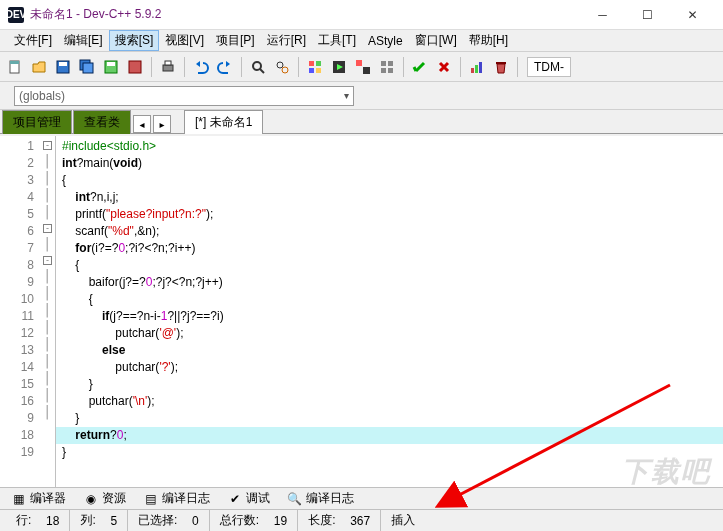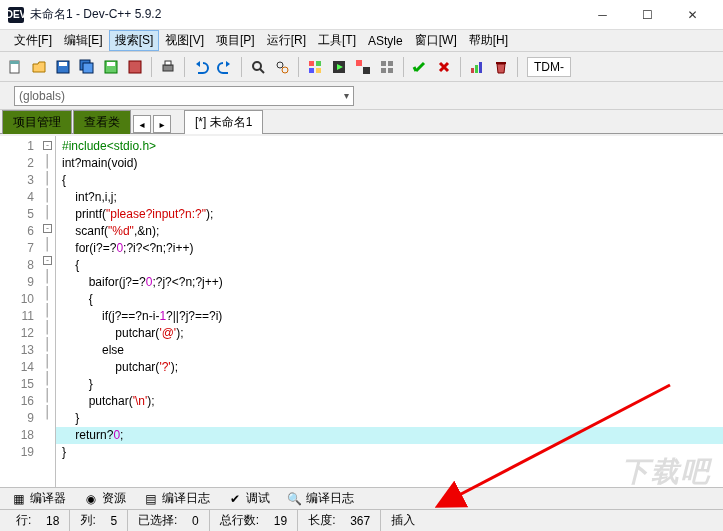--- a/index.html
+++ b/index.html
@@ -1,20 +1,20 @@
 <!DOCTYPE html>
 <html><head>
 <meta charset="utf-8">
 <style>
 * { margin: 0; padding: 0; box-sizing: border-box; font-family: "Microsoft YaHei", "SimSun", Tahoma, sans-serif; font-size: 12px; }
 body { background: #f0f0f0; width: 723px; height: 531px; overflow: hidden; position: relative; }
 
 .titlebar { height: 30px; background: #fff; display: flex; align-items: center; padding: 0 8px; border-bottom: 1px solid #ddd; }
 .titlebar .app-icon { width: 16px; height: 16px; background: #0f172a; margin-right: 6px; border-radius: 2px; display: flex; align-items: center; justify-content: center; color: #fff; font-size: 10px; font-weight: bold; }
-.titlebar .title { flex: 1; color: #0f172a; }
+.titlebar .title { flex: 1; color: #701a75; }
 .titlebar .winbtn { width: 45px; height: 30px; display: flex; align-items: center; justify-content: center; color: #333; cursor: pointer; }
 
 .menubar { height: 22px; background: #f0f0f0; display: flex; align-items: center; padding: 0 8px; border-bottom: 1px solid #d0d0d0; }
 .menubar .menu-item { padding: 2px 6px; cursor: pointer; }
 .menubar .menu-item.active { background: #cde6f7; border: 1px solid #7eb4ea; padding: 1px 5px; }
 
 .toolbar { height: 30px; background: #f0f0f0; display: flex; align-items: center; padding: 2px 4px; border-bottom: 1px solid #d0d0d0; gap: 2px; }
 .toolbar .sep { width: 1px; height: 20px; background: #c0c0c0; margin: 0 3px; }
 .toolbar .tbtn { width: 22px; height: 22px; display: flex; align-items: center; justify-content: center; cursor: pointer; border: 1px solid transparent; }
 .toolbar .tbtn svg { width: 16px; height: 16px; }
@@ -32,21 +32,21 @@
 .tabbar .tab.editor { background: #fff; }
 
 .editor-wrap { position: absolute; left: 0; right: 0; top: 136px; bottom: 44px; background: #fff; display: flex; }
 .gutter-ln { width: 40px; background: #fff; border-right: none; text-align: right; padding: 2px 6px 2px 2px; color: #808080; font-family: Consolas, "Courier New", monospace; font-size: 13px; line-height: 17px; }
 .gutter-fold { width: 16px; background: #fff; border-right: 1px solid #c0c0c0; font-family: Consolas, monospace; font-size: 9px; line-height: 17px; text-align: center; color: #808080; padding-top: 2px; }
 .gutter-fold .box { width: 9px; height: 9px; border: 1px solid #808080; margin: 3px auto; line-height: 7px; font-size: 9px; }
 .gutter-fold .line { color: #808080; }
 .code { flex: 1; padding: 2px 6px; font-family: Consolas, "Courier New", monospace; font-size: 13px; line-height: 17px; white-space: pre; color: #000; position: relative; }
 .code .hl-line { position: absolute; left: 0; right: 0; height: 17px; background: #c7f5f8; z-index: 0; }
 .code .row { position: relative; z-index: 1; }
-.kw { color: #000; font-weight: normal; }
+.kw { color: #000; font-weight: bold; }
 .pp { color: #008000; }
 .str { color: #d00000; }
 .num { color: #c000c0; }
 
 .bottom-tabs { position: absolute; left: 0; right: 0; bottom: 22px; height: 22px; background: #f0f0f0; border-top: 1px solid #c0c0c0; display: flex; align-items: center; padding: 0 4px; gap: 2px; }
 .bottom-tabs .btab { padding: 2px 8px; display: flex; align-items: center; gap: 4px; cursor: pointer; }
 .bottom-tabs .ico { width: 14px; height: 14px; display: inline-flex; align-items: center; justify-content: center; }
 
 .statusbar { position: absolute; left: 0; right: 0; bottom: 0; height: 22px; background: #f0f0f0; border-top: 1px solid #c0c0c0; display: flex; align-items: center; padding: 0 6px; }
 .statusbar .cell { padding: 0 10px; border-right: 1px solid #c0c0c0; height: 100%; display: flex; align-items: center; gap: 4px; }

